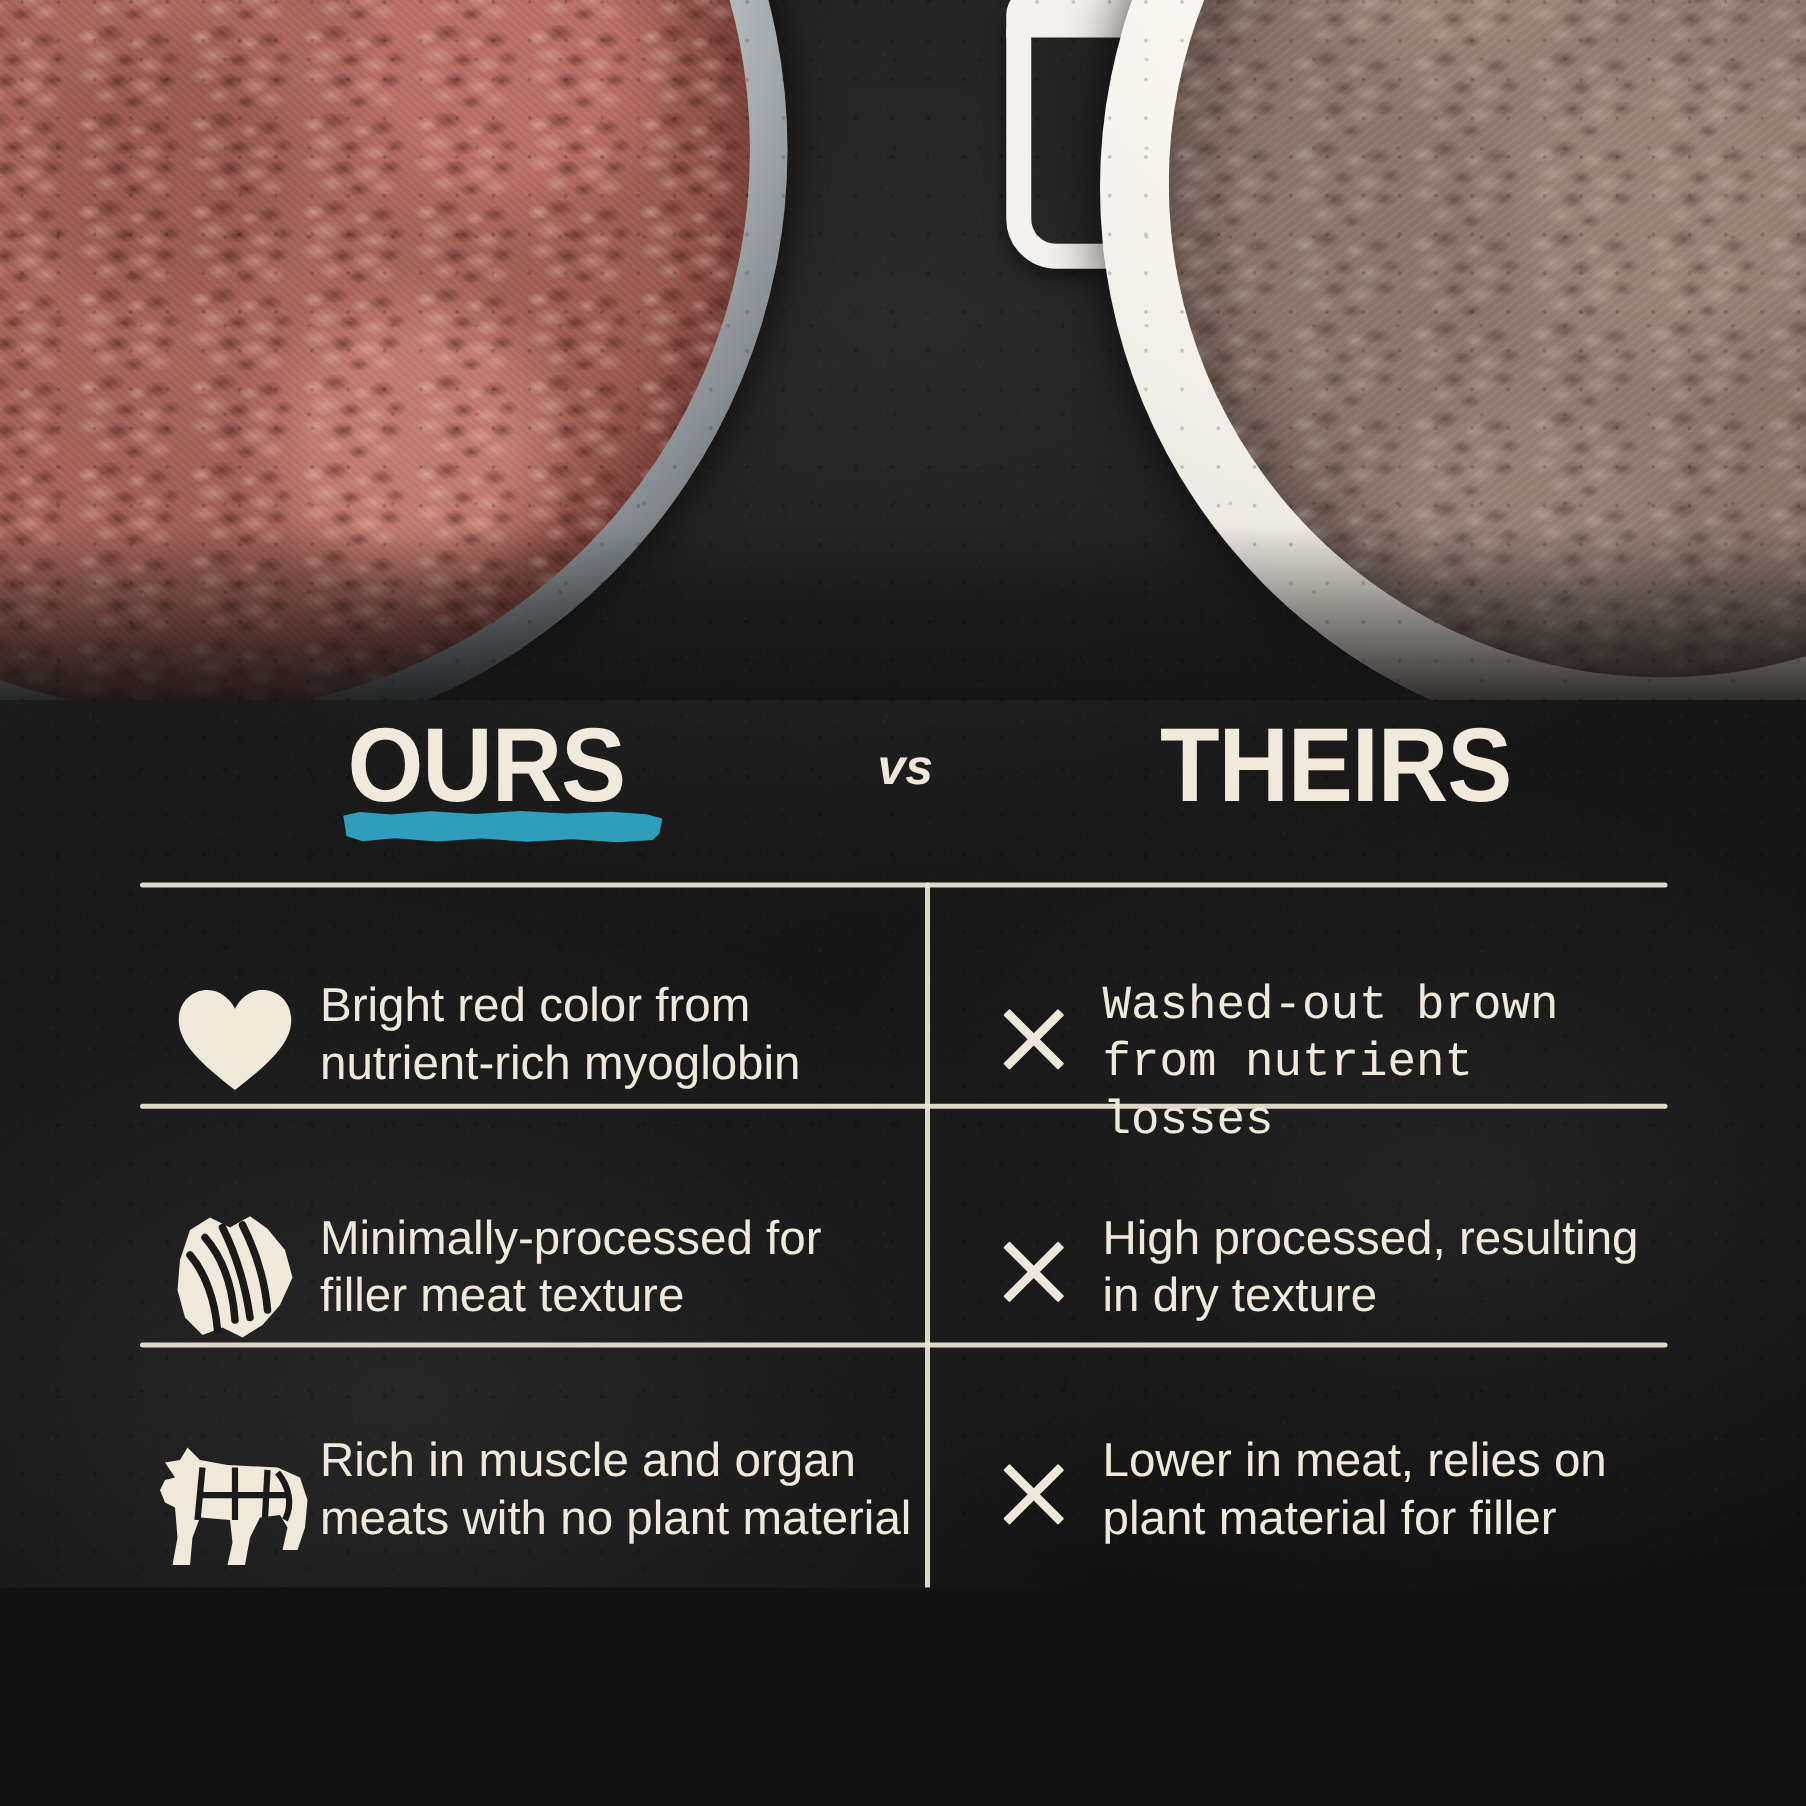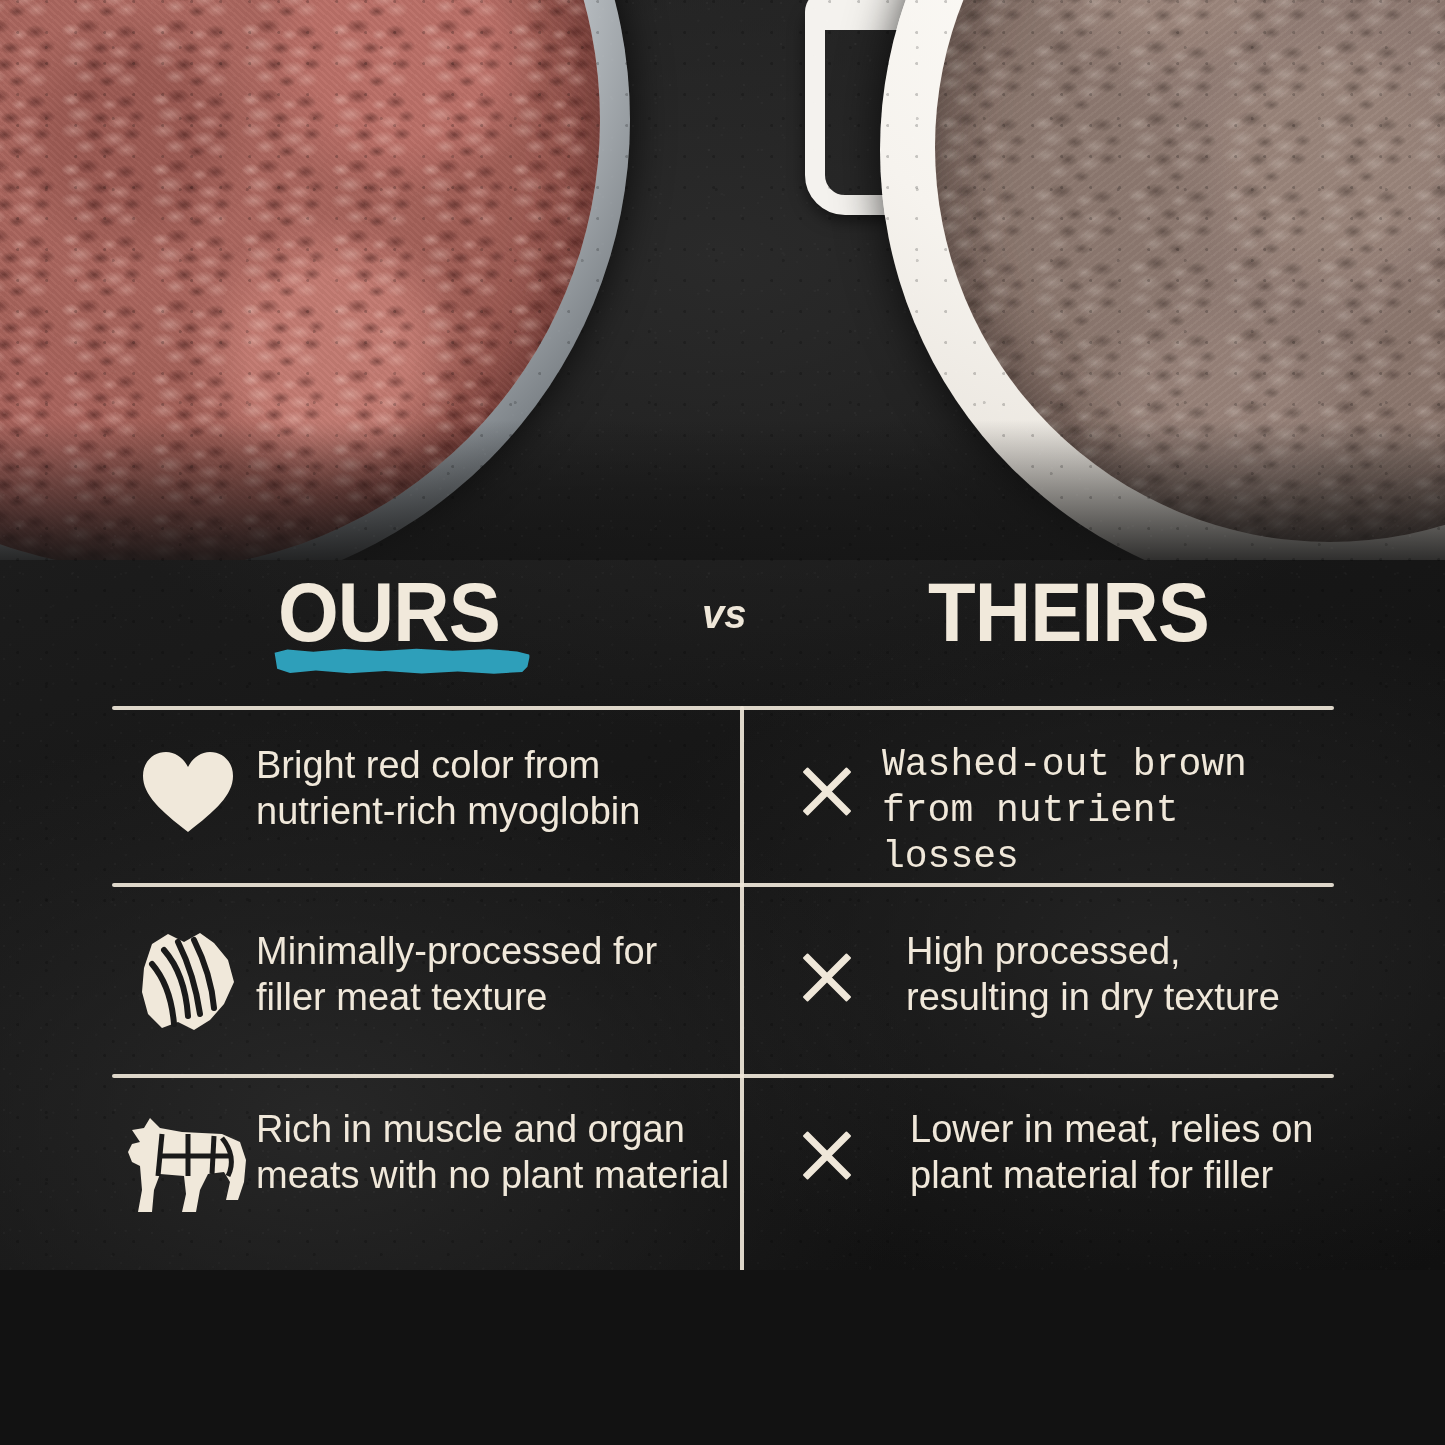--- a/index.html
+++ b/index.html
@@ -129,21 +129,21 @@
   .h-vs{position:absolute;left:702px;top:22px;font-size:40px;line-height:44px;font-weight:700;
     font-style:italic;color:#EFE7D9;}
   .h-theirs{position:absolute;left:928px;top:0px;font-size:84px;line-height:84px;font-weight:700;
     color:#F1E9DB;letter-spacing:-1px;transform:scaleX(.93);transform-origin:left top;}
 
   
   .table{position:absolute;left:112px;top:706px;width:1222px;height:570px;}
   .hline{position:absolute;left:0;height:4px;background:#EFE7D9;opacity:.92;border-radius:2px;}
   .vline{position:absolute;width:4px;background:#EFE7D9;opacity:.92;border-radius:2px;}
 
-  .cell{position:absolute;display:flex;align-items:flex-start;}
+  .cell{position:absolute;display:flex;align-items:flex-start;margin-top:40px;}
   .cell .ico{flex:0 0 auto;display:flex;align-items:flex-start;justify-content:center;}
   .cell .txt{color:#F0E8DA;font-size:38px;line-height:46px;font-weight:400;}
 
   .x-mark{position:relative;width:62px;height:62px;}
   .x-mark span{position:absolute;left:0;top:28px;width:62px;height:7px;background:#EFE7D9;border-radius:1px;}
   .x-mark span:first-child{transform:rotate(45deg);}
   .x-mark span:last-child{transform:rotate(-45deg);}
 </style>
 </head>
 <body>
@@ -202,21 +202,21 @@
           <path d="M14 14 L30 4 L46 12 L62 3 L76 13 L90 30 L96 52 L86 74 L72 90 L56 100 L40 92 L24 98 L10 84 L4 62 L6 38 Z" fill="#F0E8DA"></path>
           <path d="M26 20 C 40 36, 48 58, 50 86" stroke="#1a1a1a" stroke-width="6" fill="none" stroke-linecap="round"></path>
           <path d="M40 12 C 50 32, 58 56, 62 84" stroke="#1a1a1a" stroke-width="6" fill="none" stroke-linecap="round"></path>
           <path d="M56 10 C 66 30, 74 54, 76 78" stroke="#1a1a1a" stroke-width="6" fill="none" stroke-linecap="round"></path>
           <path d="M14 34 C 26 48, 34 70, 36 94" stroke="#1a1a1a" stroke-width="6" fill="none" stroke-linecap="round"></path>
         </svg>
       </div>
       <div class="txt">Minimally-processed for filler meat texture</div>
     </div>
 
-    <div class="cell" style="left:660px;top:222px;width:560px;gap:24px;">
+    <div class="cell" style="left:660px;top:222px;width:560px;">
       <div class="ico" style="width:110px;padding-top:18px;">
         <div class="x-mark">
             <span></span>
             <span></span>
           </div>
       </div>
       <div class="txt">High processed, resulting in dry texture</div>
     </div>
 
     <div class="cell" style="left:8px;top:400px;width:612px;">
@@ -226,21 +226,21 @@
           <path d="M36 18 L32 60" stroke="#1a1a1a" stroke-width="5" fill="none"></path>
           <path d="M62 18 L62 60" stroke="#1a1a1a" stroke-width="5" fill="none"></path>
           <path d="M88 20 L86 58" stroke="#1a1a1a" stroke-width="5" fill="none"></path>
           <path d="M34 40 L106 40" stroke="#1a1a1a" stroke-width="5" fill="none"></path>
           <path d="M96 22 C 106 34, 108 48, 102 60" stroke="#1a1a1a" stroke-width="5" fill="none"></path>
         </svg>
       </div>
       <div class="txt">Rich in muscle and organ meats with no plant material</div>
     </div>
 
-    <div class="cell" style="left:660px;top:400px;width:560px;gap:28px;">
+    <div class="cell" style="left:660px;top:400px;width:560px;">
       <div class="ico" style="width:110px;padding-top:18px;">
         <div class="x-mark">
             <span></span>
             <span></span>
           </div>
       </div>
       <div class="txt">Lower in meat, relies on plant material for filler</div>
     </div>
 
   </div>

